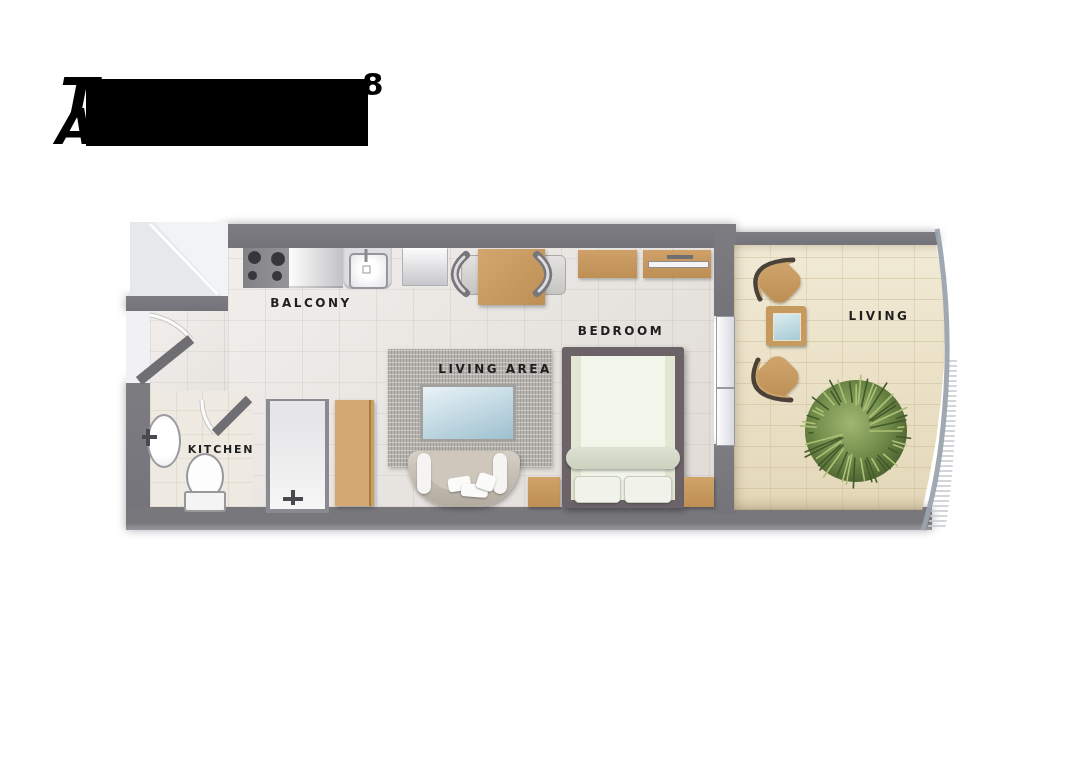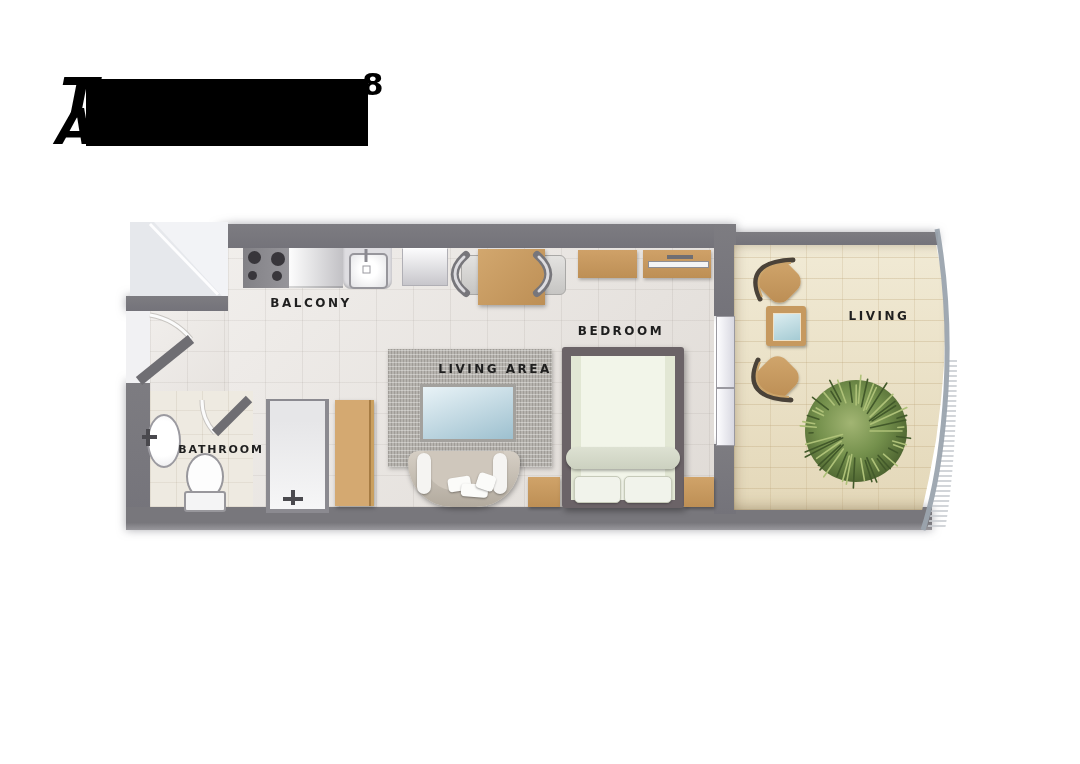--- a/index.html
+++ b/index.html
@@ -321,16 +321,16 @@
         <line x1="897.0894249507646" y1="418.32486066287714" x2="906.6451051718727" y2="415.3771538402905" stroke="#42592a" stroke-width="1.6" stroke-linecap="round"></line>
       </g>
 
     <path d="M 948 358 C 946 418 940 476 927 530 L 945 530 C 954 478 957 412 957 358 Z" fill="url(#hatchP)" opacity="0.85"></path>
     <path d="M 937 229 C 946 280 949 335 946 390 C 943 440 936 490 923 530" fill="none" stroke="#9ba4ae" stroke-width="5" opacity="0.95"></path>
   </svg>
 
   <span class="room-label z5" id="label-kitchen">BALCONY</span>
   <span class="room-label z5" id="label-living">LIVING AREA</span>
   <span class="room-label z5" id="label-bedroom">BEDROOM</span>
-  <span class="room-label z5" id="label-bathroom">BATHROOM</span>
+  <span class="room-label z5" id="label-bathroom">KITCHEN</span>
   <span class="room-label z5" id="label-balcony">LIVING</span>
 
 </div>
 
 </body></html>

